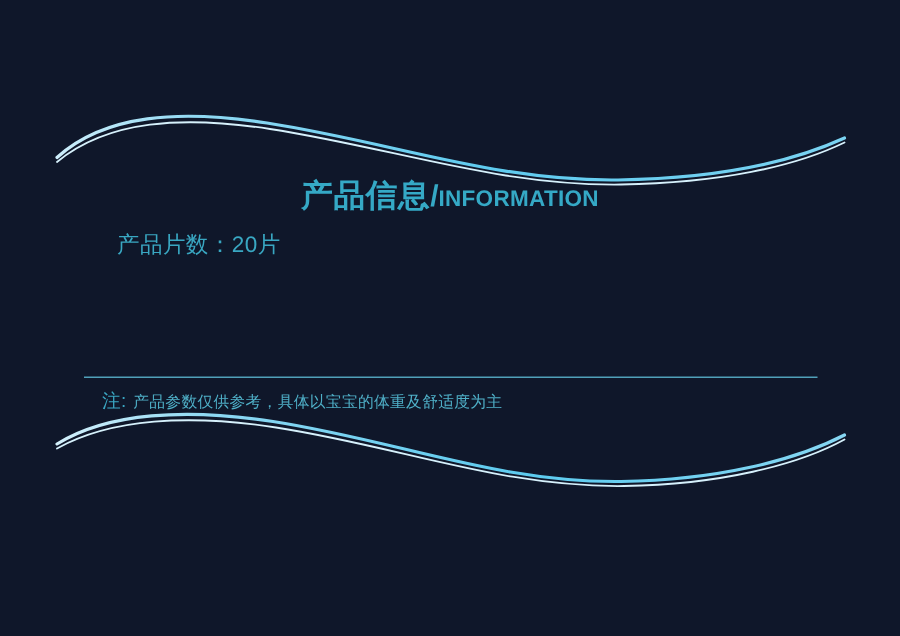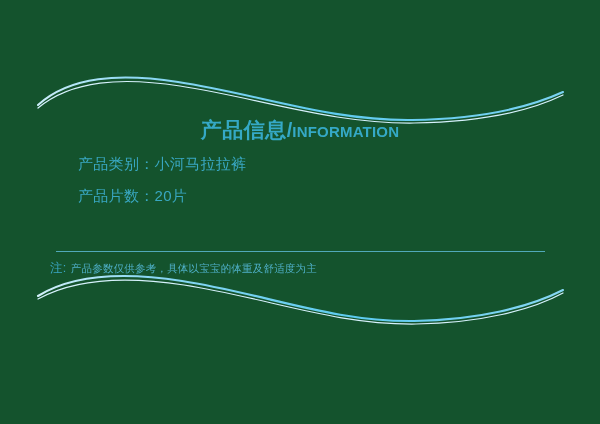--- a/index.html
+++ b/index.html
@@ -12,21 +12,21 @@
     height: 424px;
     font-family: "Liberation Sans", "DejaVu Sans", sans-serif;
     -webkit-font-smoothing: antialiased;
   }
 
   #stage {
     position: relative;
     width: 600px;
     height: 424px;
     overflow: hidden;
-    background: #14532d;
+    background: #0f172a;
   }
 
   
   #frame-svg {
     position: absolute;
     left: 0;
     top: 0;
     width: 600px;
     height: 424px;
     pointer-events: none;
@@ -102,21 +102,21 @@
     left: 56px;
     top: 251px;
     width: 489px;
     height: 1px;
     background: #5cb9d2;
     opacity: .85;
   }
 
   #note {
     position: absolute;
-    left: 50px;
+    left: 68px;
     top: 258px;
     white-space: nowrap;
   }
   .note-prefix {
     font-size: 12.5px;
     color: #3aa6c2;
     letter-spacing: 0.2px;
   }
   .note-text {
     font-size: 10.5px;
@@ -164,23 +164,20 @@
   </svg>
 
   <div id="content">
 
     <div class="title-row">
       <span class="title-cn">产品信息</span><span class="title-slash">/</span><span class="title-en">INFORMATION</span>
     </div>
 
     <div class="spec-col" id="col-left">
       <div class="spec-row">
-        <span class="spec-label">产品类别：</span><span class="spec-value">小河马拉拉裤</span>
-      </div>
-      <div class="spec-row">
         <span class="spec-label">产品片数：</span><span class="spec-value">20片</span>
       </div>
     </div>
 
 
     <div id="divider"></div>
 
     <div id="note">
       <span class="note-prefix">注:</span>
       <span class="note-text">产品参数仅供参考，具体以宝宝的体重及舒适度为主</span>

